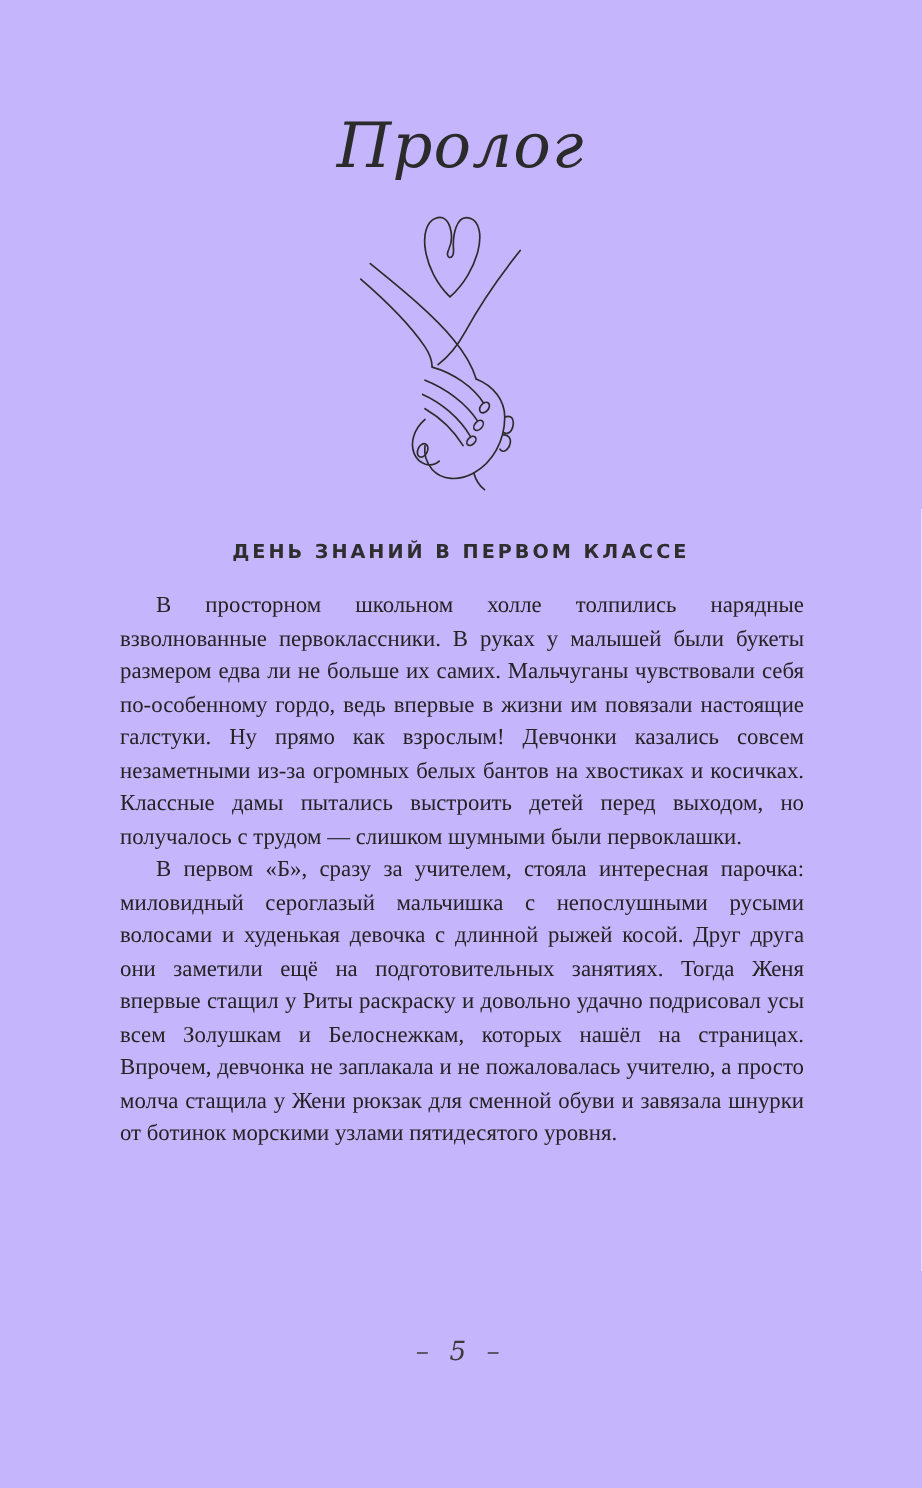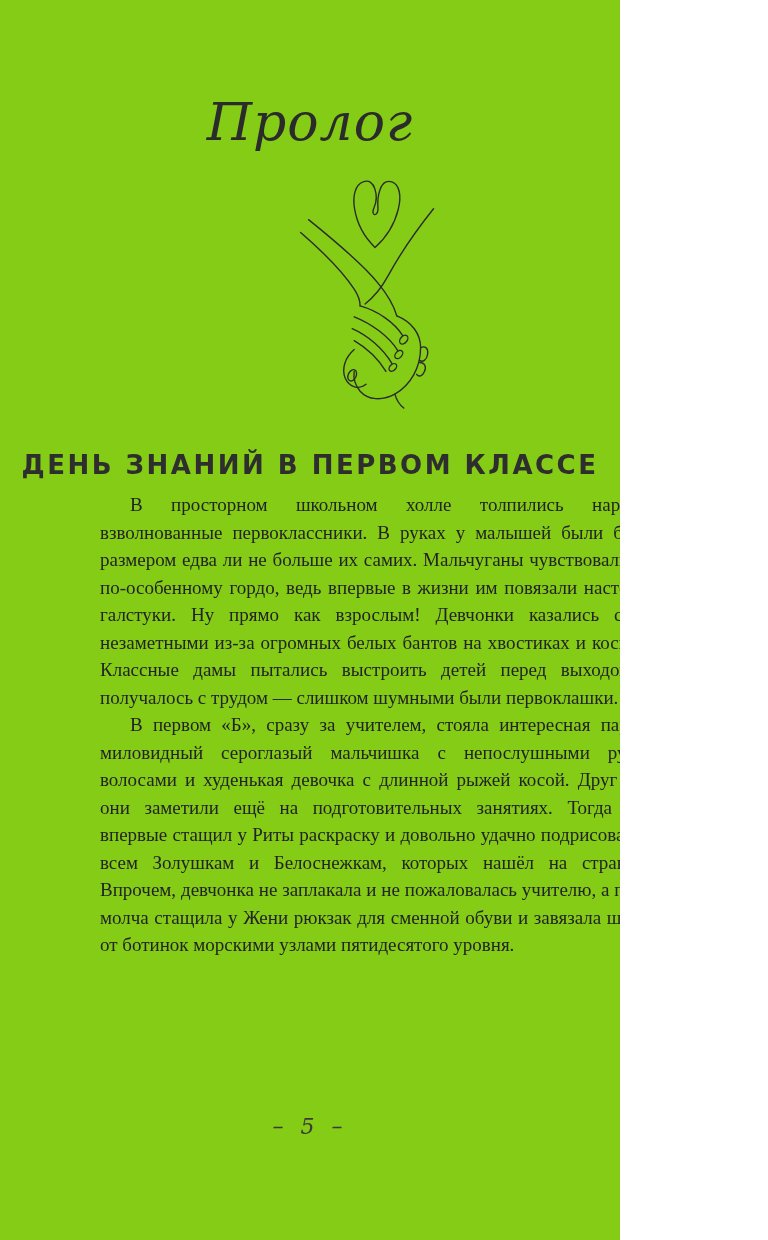--- a/index.html
+++ b/index.html
@@ -1,20 +1,20 @@
 <!DOCTYPE html>
 <html lang="ru"><head>
 <meta charset="utf-8">
 <style>
   html, body { margin: 0; padding: 0; background: #ffffff; }
   .page {
     position: relative;
-    width: 620px;
+    width: 768px;
     height: 1240px;
-    background: #84cc16;
+    background: #c4b5fd;
     font-family: "Liberation Serif", serif;
     color: #222222;
     overflow: hidden;
   }
   .prologue-title {
     position: absolute;
     top: 94px;
     left: 0;
     width: 100%;
     text-align: center;
@@ -33,21 +33,21 @@
     height: 238px;
   }
   .chapter-heading {
     position: absolute;
     top: 450px;
     left: 0;
     width: 100%;
     text-align: center;
     font-family: "DejaVu Sans", sans-serif;
     font-weight: bold;
-    font-size: 26px;
+    font-size: 16px;
     letter-spacing: 2.5px;
     color: #2e2e2e;
   }
   .body-text {
     position: absolute;
     top: 491px;
     left: 100px;
     width: 570px;
     font-size: 19px;
     line-height: 27.5px;

